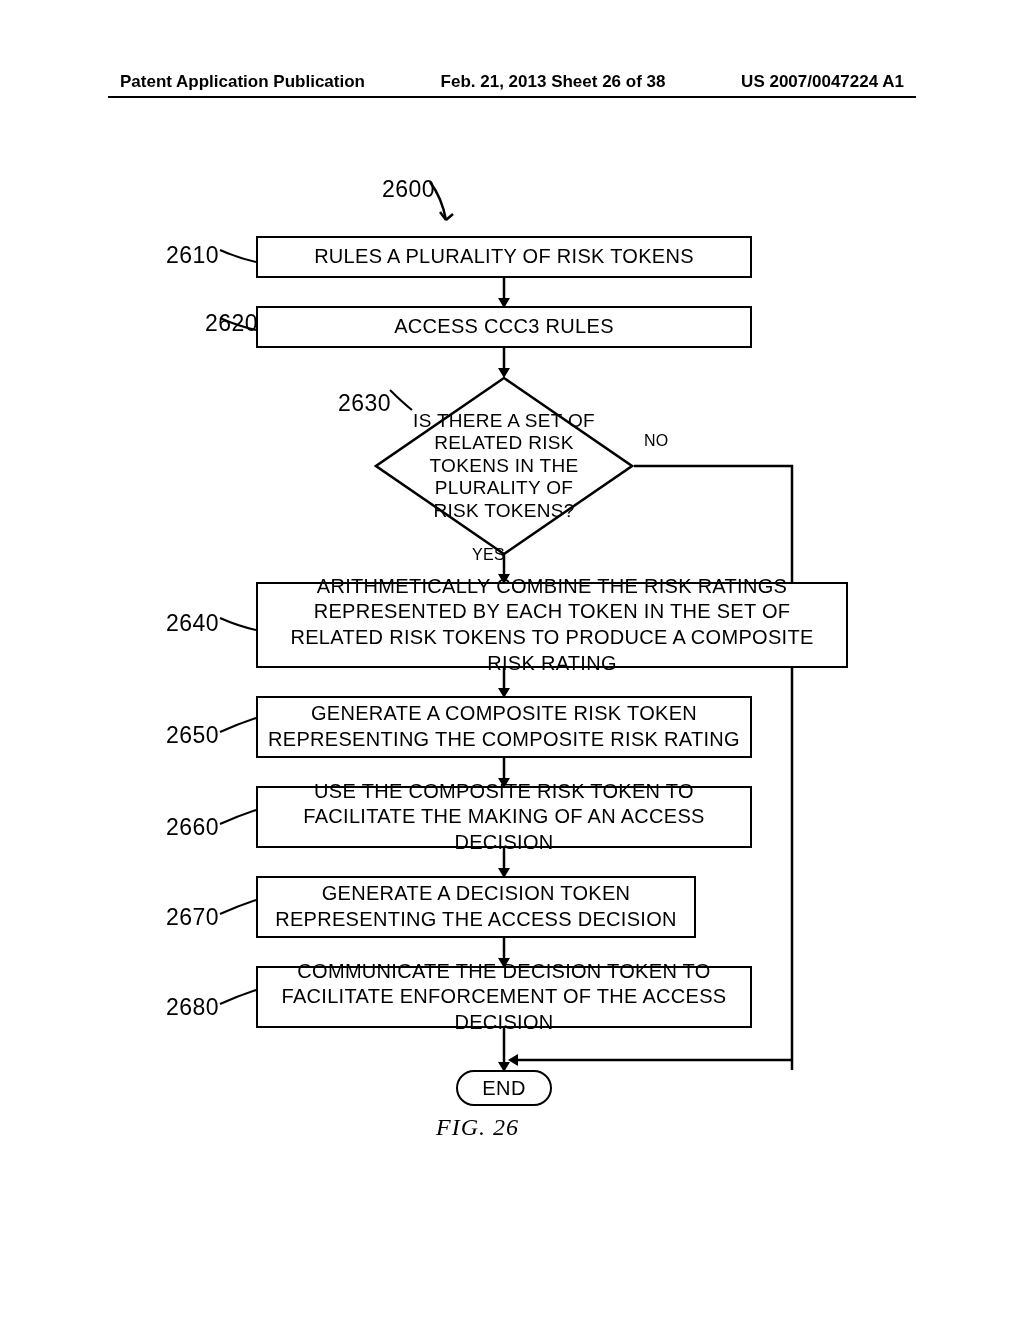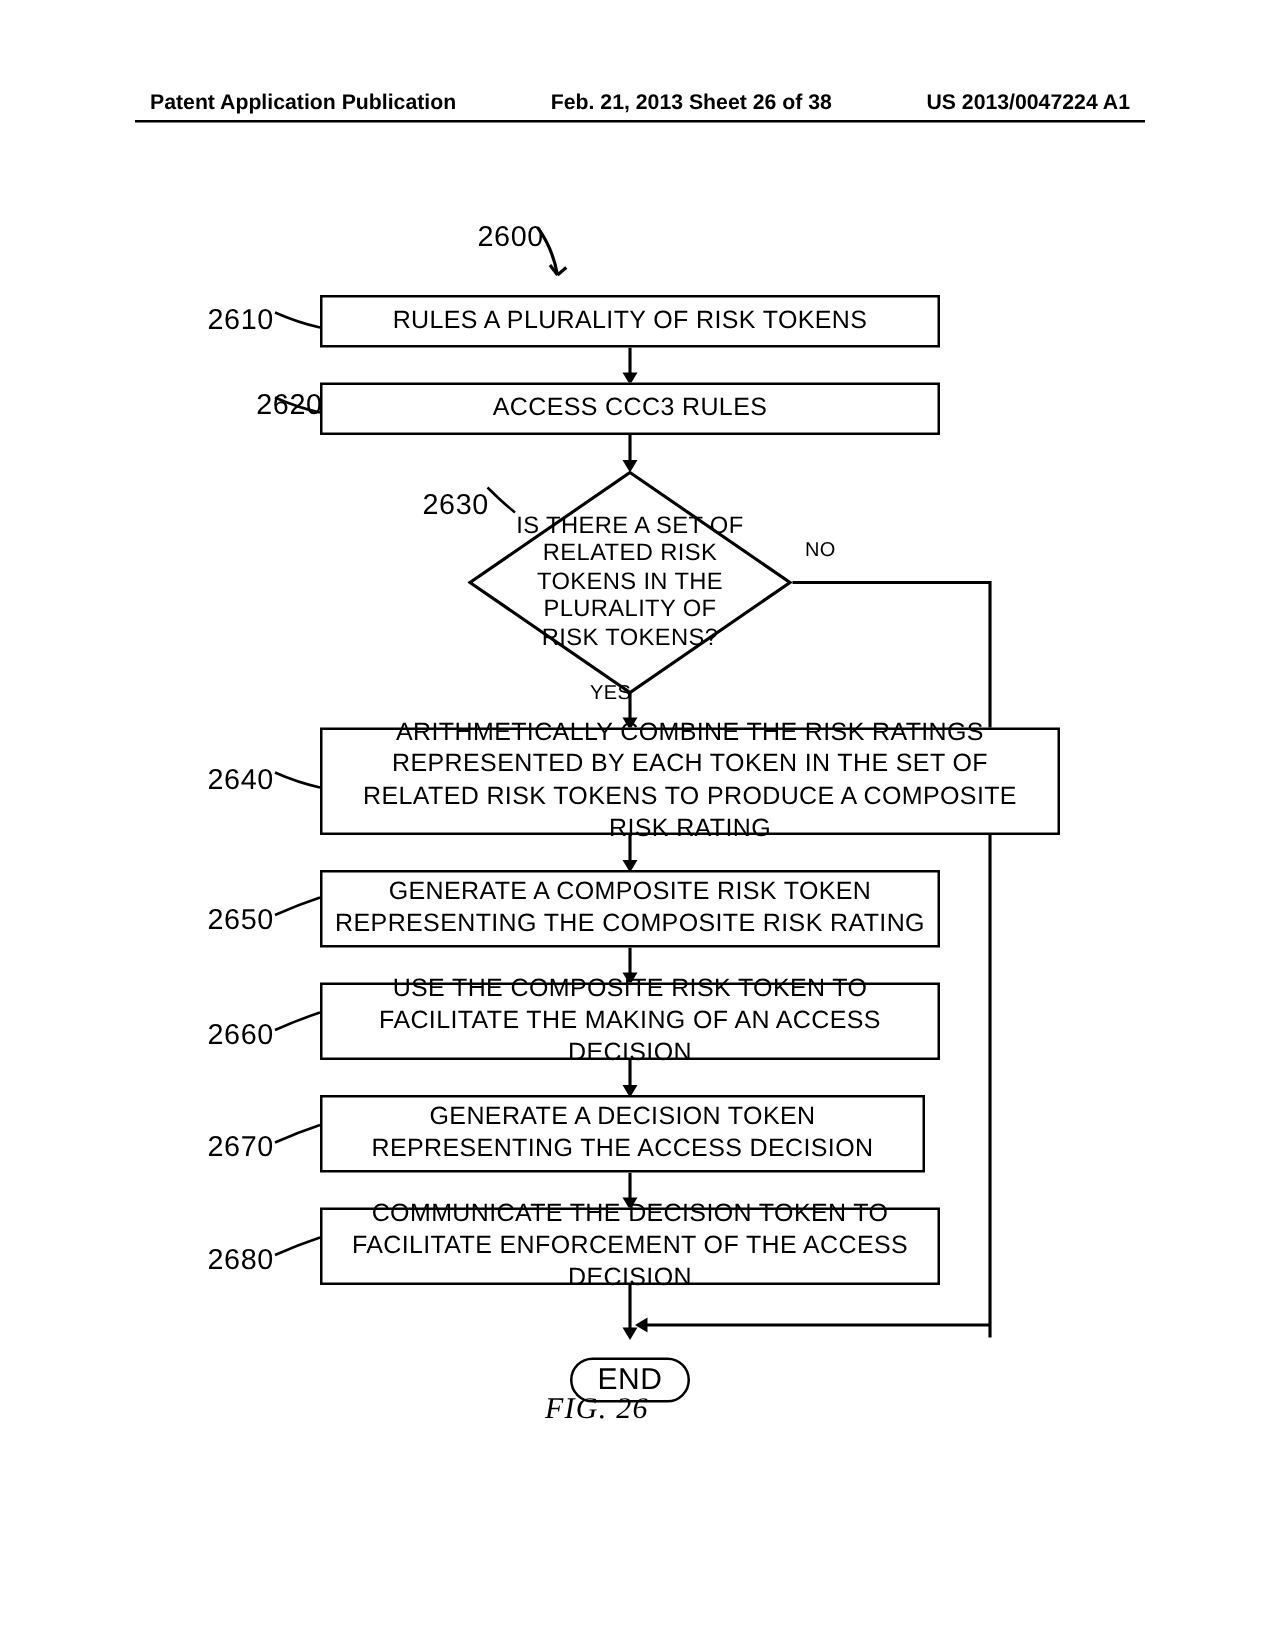--- a/index.html
+++ b/index.html
@@ -72,28 +72,27 @@
     text-align: center;
     font-size: 19px;
     line-height: 1.18;
     padding: 28px 36px;
     letter-spacing: 0.3px;
   }
   .terminator {
     position: absolute;
     border: 2.5px solid #000;
     border-radius: 18px;
-    font-size: 24px;
+    font-size: 20px;
     text-align: center;
     display: flex;
     align-items: center;
     justify-content: center;
     background: #fff;
     letter-spacing: 0.5px;
-    margin-top: 16px;
   }
   .arrow {
     position: absolute;
   }
   .fig-caption {
     position: absolute;
     font-family: "Times New Roman", Times, serif;
     font-style: italic;
     font-size: 24px;
     letter-spacing: 1px;
@@ -105,21 +104,21 @@
   }
 </style>
 </head>
 <body>
 
 <div class="page">
 
   <div class="header">
     <span>Patent Application Publication</span>
     <span>Feb. 21, 2013  Sheet 26 of 38</span>
-    <span>US 2013/0047224 A1</span>
+    <span>US 2007/0047224 A1</span>
   </div>
   <div class="header-rule"></div>
 
   <div class="figure">
 
     <div class="ref-lead" style="top:6px; left:262px;">2600</div>
     <svg class="arrow" style="top:10px; left:308px;" width="30" height="56">
       <path d="M2 2 Q 14 18 18 40" stroke="#000" stroke-width="2.5" fill="none"></path>
       <path d="M18 40 L12 32 M18 40 L25 34" stroke="#000" stroke-width="2.5" fill="none"></path>
     </svg>
@@ -210,21 +209,21 @@
 
     <svg class="arrow" style="top:678px; left:376px;" width="16" height="32">
       <line x1="8" y1="0" x2="8" y2="22" stroke="#000" stroke-width="2.5"></line>
       <polygon points="8,30 2,20 14,20" fill="#000"></polygon>
     </svg>
 
     <div class="ref-lead" style="top:734px; left:46px;">2670</div>
     <svg class="arrow" style="top:728px; left:98px;" width="40" height="20">
       <path d="M2 16 Q 20 8 38 2" stroke="#000" stroke-width="2" fill="none"></path>
     </svg>
-    <div class="box" style="top:706px; left:136px; width:484px; height:62px;text-align:center;">
+    <div class="box" style="top:706px; left:136px; width:440px; height:62px;text-align:center;">
       <span>GENERATE A DECISION TOKEN REPRESENTING THE ACCESS DECISION</span>
     </div>
 
     <svg class="arrow" style="top:768px; left:376px;" width="16" height="32">
       <line x1="8" y1="0" x2="8" y2="22" stroke="#000" stroke-width="2.5"></line>
       <polygon points="8,30 2,20 14,20" fill="#000"></polygon>
     </svg>
 
     <div class="ref-lead" style="top:824px; left:46px;">2680</div>
     <svg class="arrow" style="top:818px; left:98px;" width="40" height="20">

